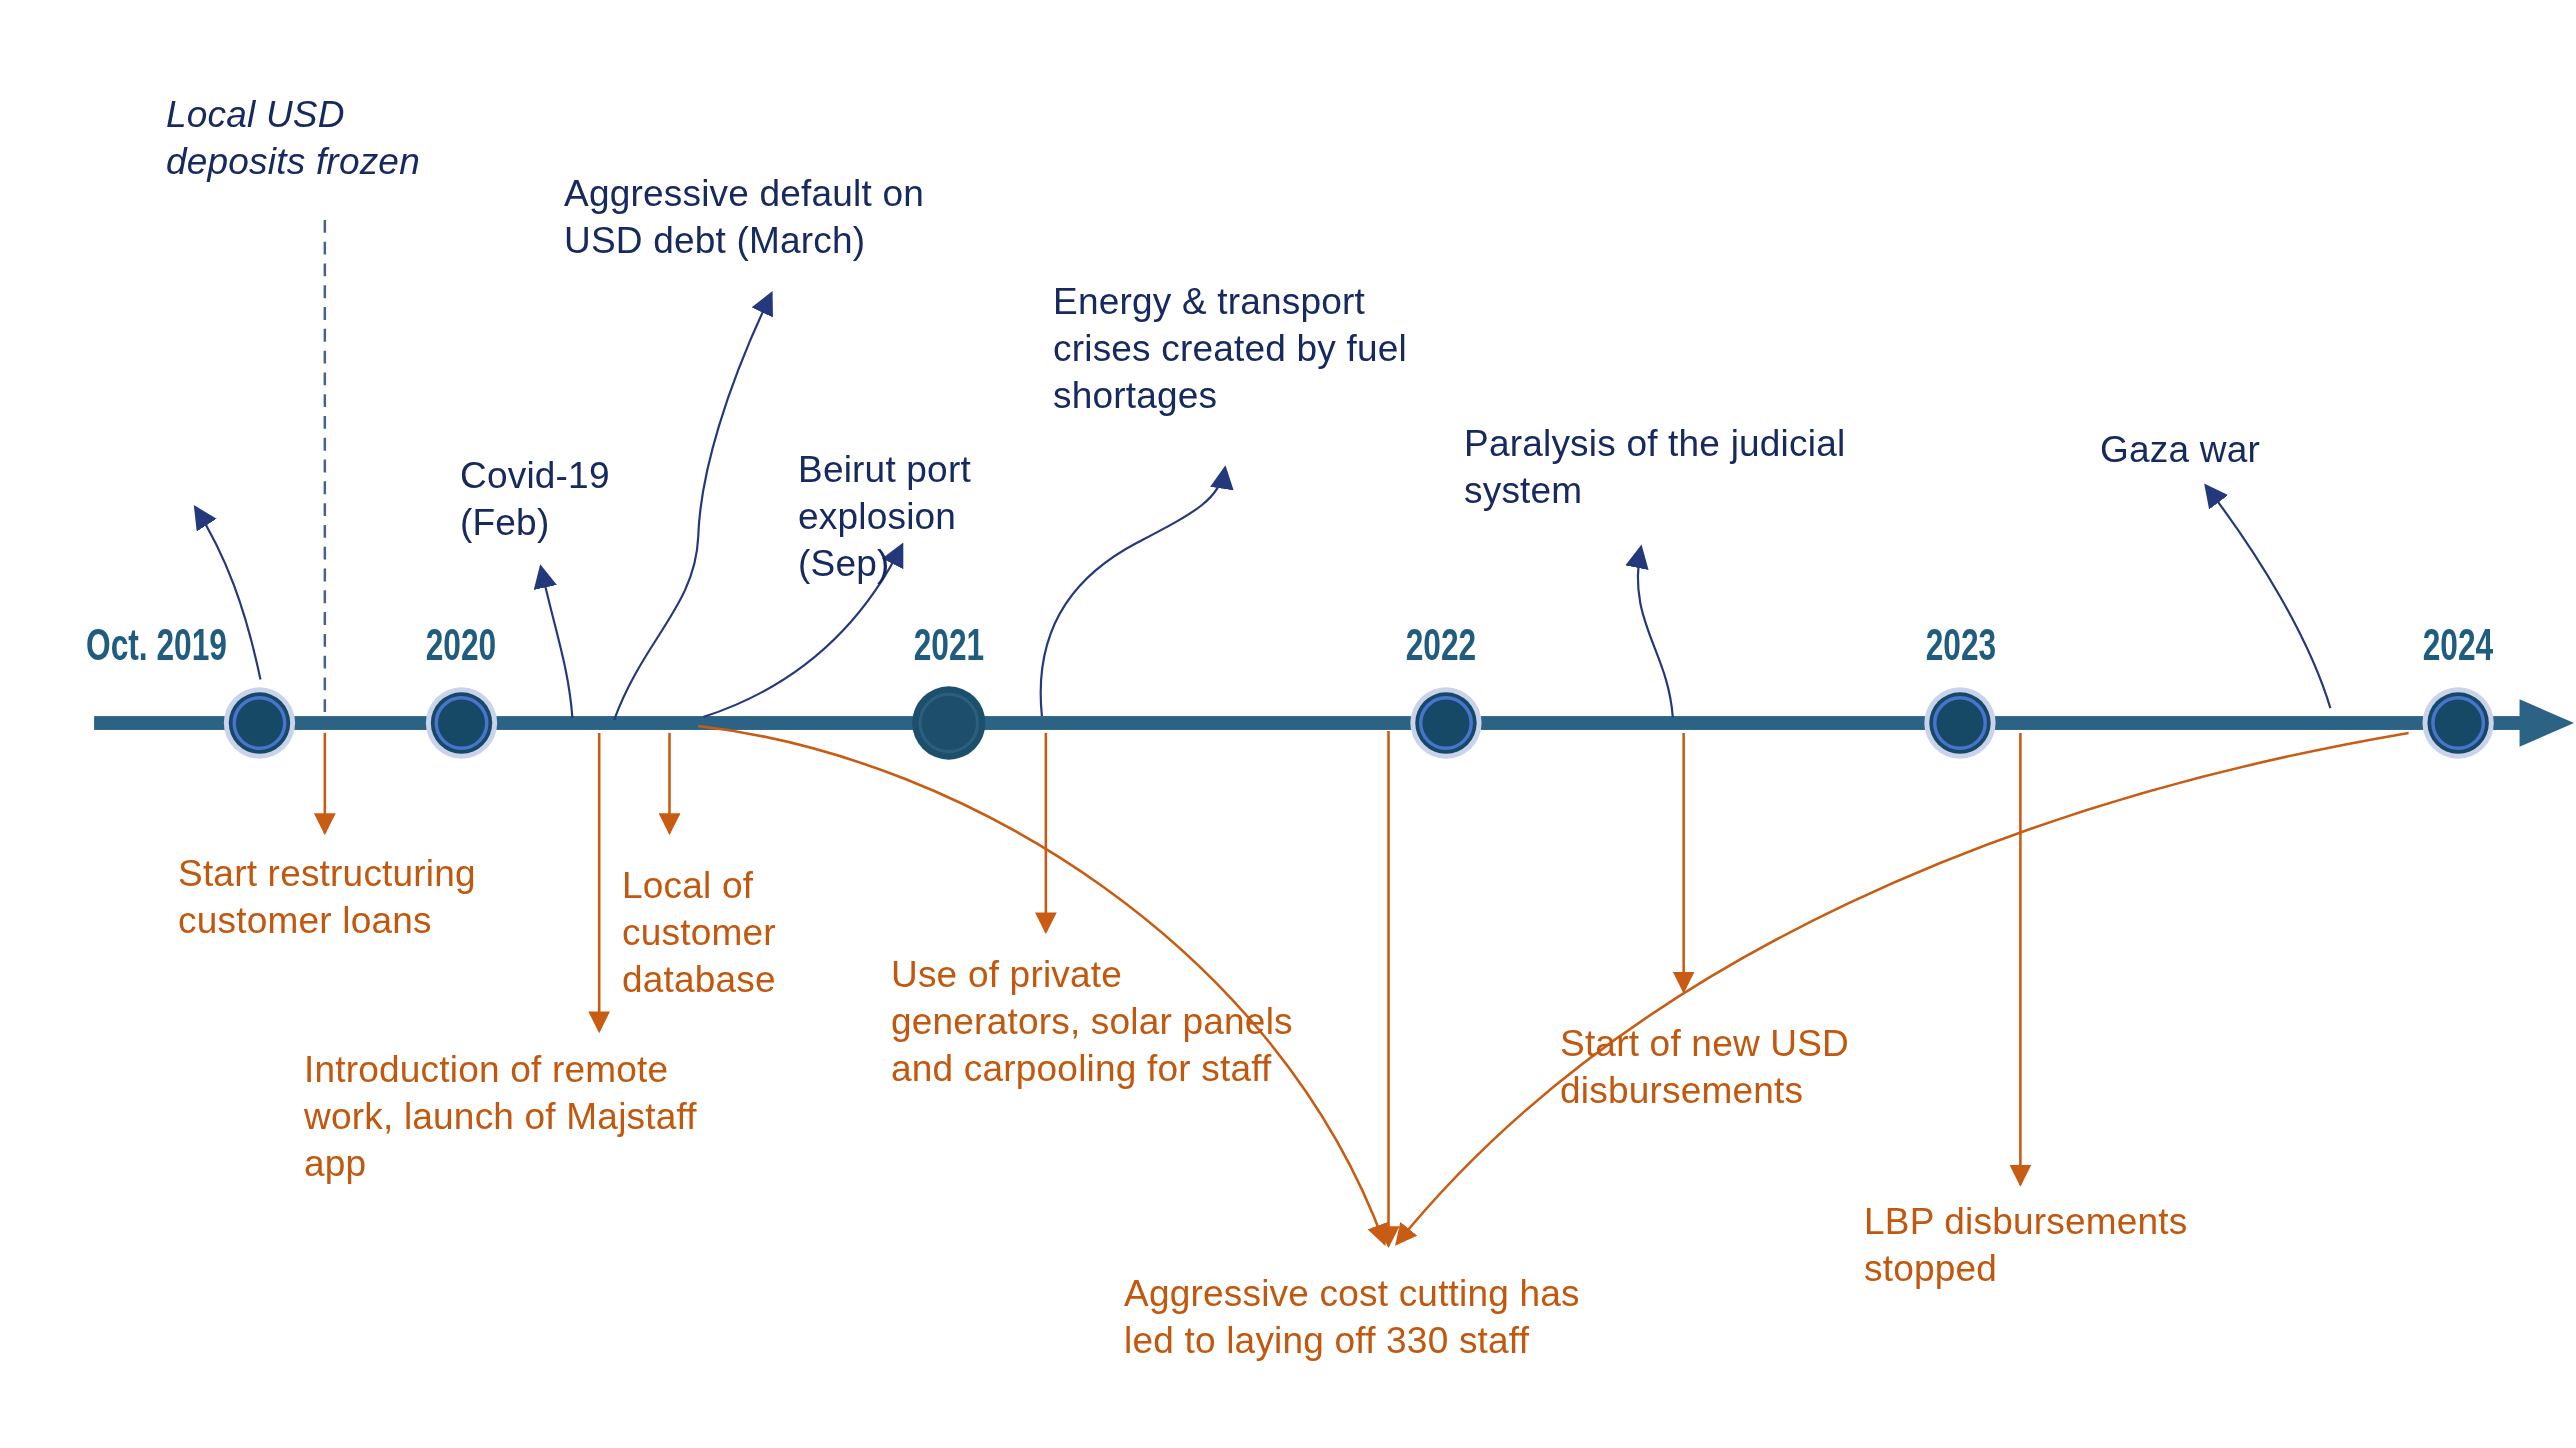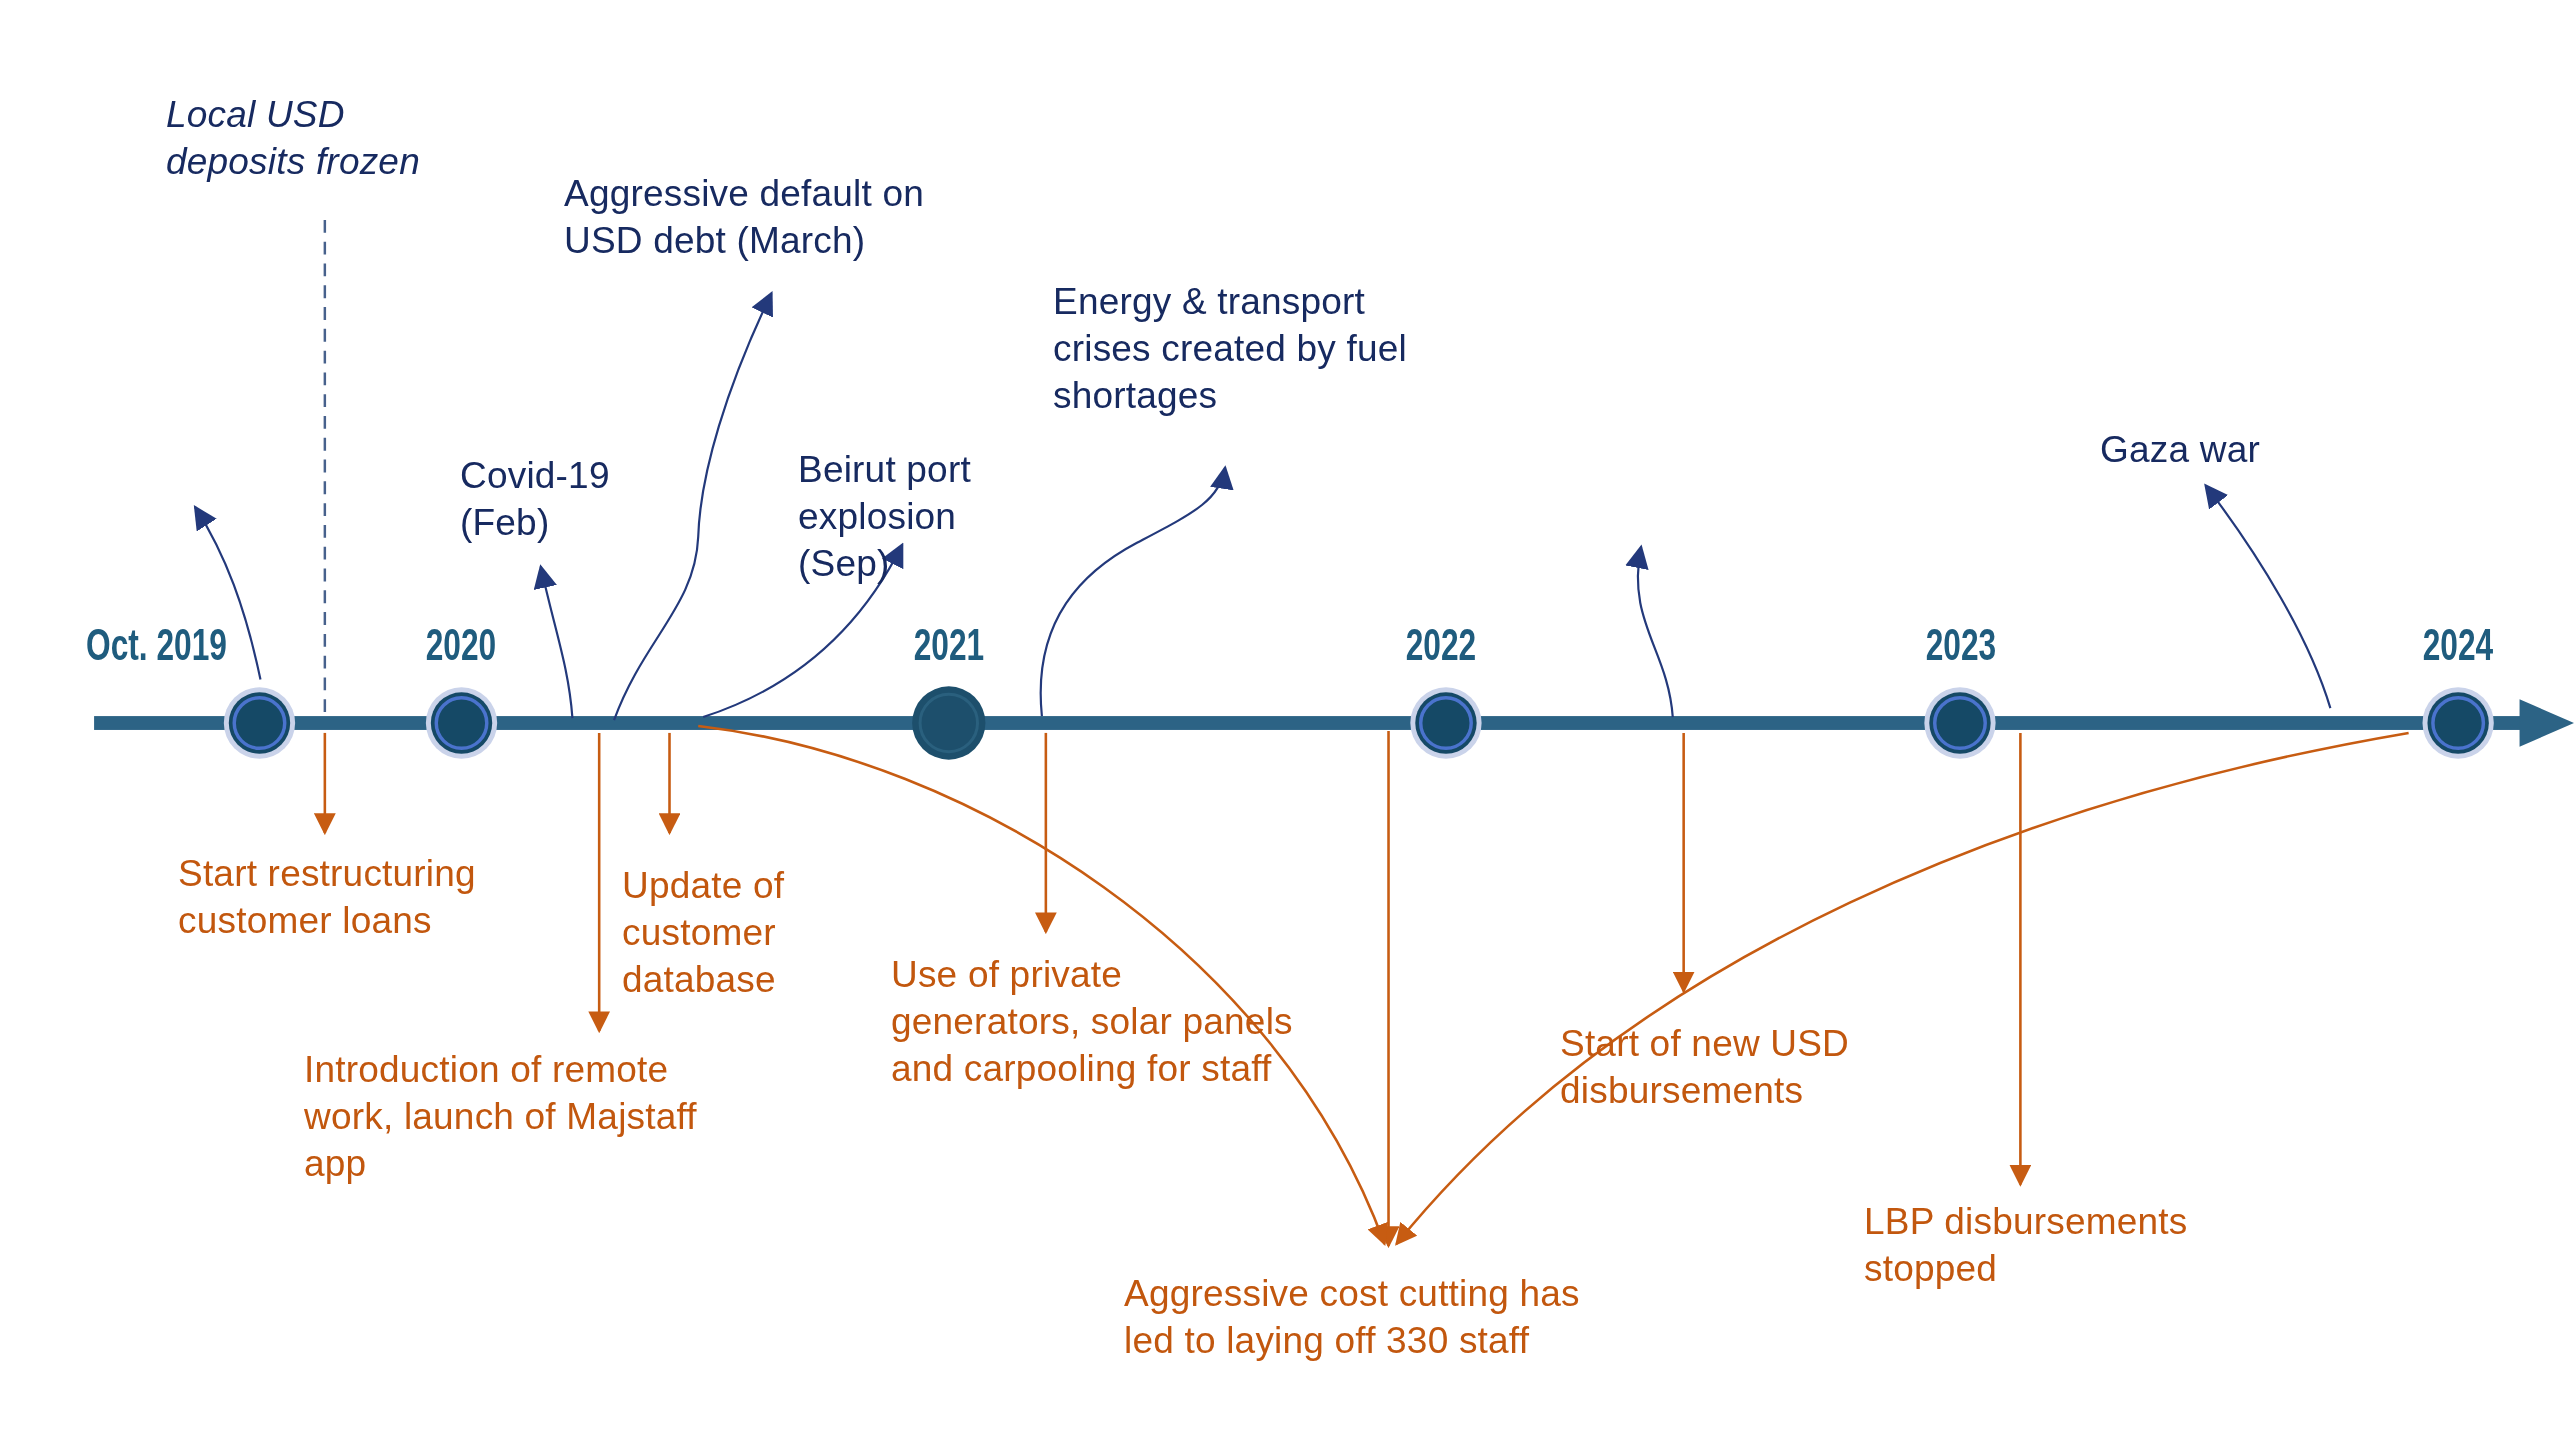--- a/index.html
+++ b/index.html
@@ -146,32 +146,36 @@
     <div>explosion</div>
     <div>(Sep)</div>
   </div>
 
   <div class="ann navy" style="left:1053px; top:278px;">
     <div>Energy &amp; transport</div>
     <div>crises created by fuel</div>
     <div>shortages</div>
   </div>
 
+  <div class="ann navy" style="left:1464px; top:420px;">
+    <div>Paralysis of the judicial</div>
+    <div>system</div>
+  </div>
 
   <div class="ann navy" style="left:2100px; top:426px;">
     <div>Gaza war</div>
   </div>
 
   <div class="ann orange" style="left:178px; top:850px;">
     <div>Start restructuring</div>
     <div>customer loans</div>
   </div>
 
   <div class="ann orange" style="left:622px; top:862px;">
-    <div>Update of</div>
+    <div>Local of</div>
     <div>customer</div>
     <div>database</div>
   </div>
 
   <div class="ann orange" style="left:304px; top:1046px;">
     <div>Introduction of remote</div>
     <div>work, launch of Majstaff</div>
     <div>app</div>
   </div>
 

